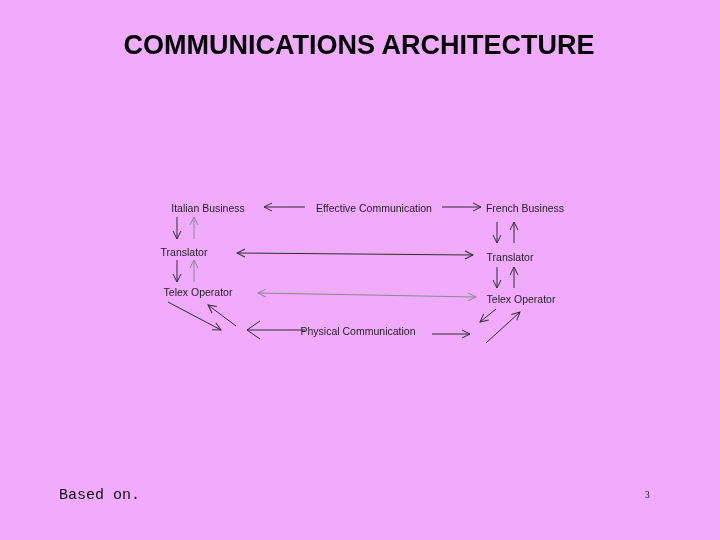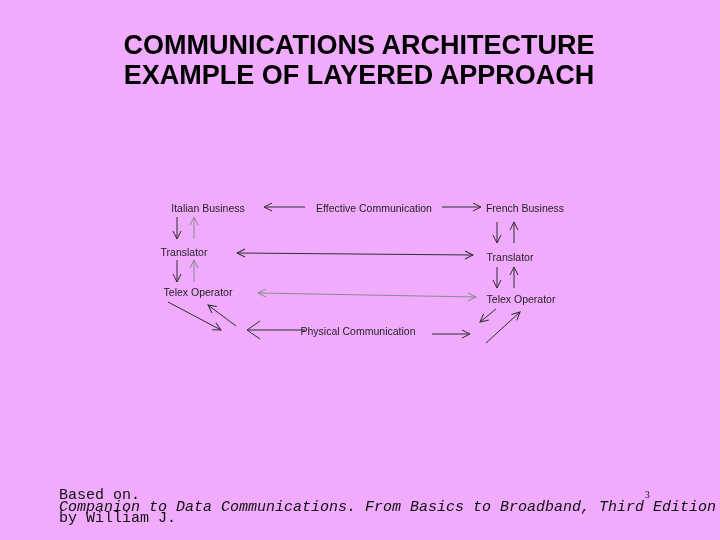--- a/index.html
+++ b/index.html
@@ -52,21 +52,20 @@
     color: #101010;
   }
 </style>
 </head>
 <body>
 
 <div id="slide">
 
   <div class="title">
     <div>COMMUNICATIONS ARCHITECTURE</div>
-    <div>EXAMPLE OF LAYERED APPROACH</div>
   </div>
 
   <div class="diagram-layer">
 
     <svg class="arrows" width="720" height="540" viewBox="0 0 720 540" aria-hidden="true">
       <defs>
         <marker id="m-dark" markerUnits="userSpaceOnUse" markerWidth="10" markerHeight="10" viewBox="0 0 10 10" refX="9" refY="5" orient="auto-start-reverse">
           <path d="M1,1 L9,5 L1,9" fill="none" stroke="#2f2f2f" stroke-width="1"></path>
         </marker>
         <marker id="m-light" markerUnits="userSpaceOnUse" markerWidth="10" markerHeight="10" viewBox="0 0 10 10" refX="9" refY="5" orient="auto-start-reverse">
@@ -107,18 +106,17 @@
     <div class="dlabel" style="left:517px; top:208px;text-align:right;">French Business</div>
     <div class="dlabel" style="left:176px; top:252px;">Translator</div>
     <div class="dlabel" style="left:502px; top:257px;">Translator</div>
     <div class="dlabel" style="left:190px; top:292px;">Telex Operator</div>
     <div class="dlabel" style="left:513px; top:299px;">Telex Operator</div>
     <div class="dlabel" style="left:350px; top:331px;text-align:right;">Physical Communication</div>
   </div>
 
   <div class="footer">
     <div>Based on.</div>
-    <div><i>Companion to Data Communications. From Basics to Broadband, Third Edition</i><span> by William J.</span></div>
   </div>
 
   <div class="page-number">3</div>
 
 </div>
 
 </body></html>

